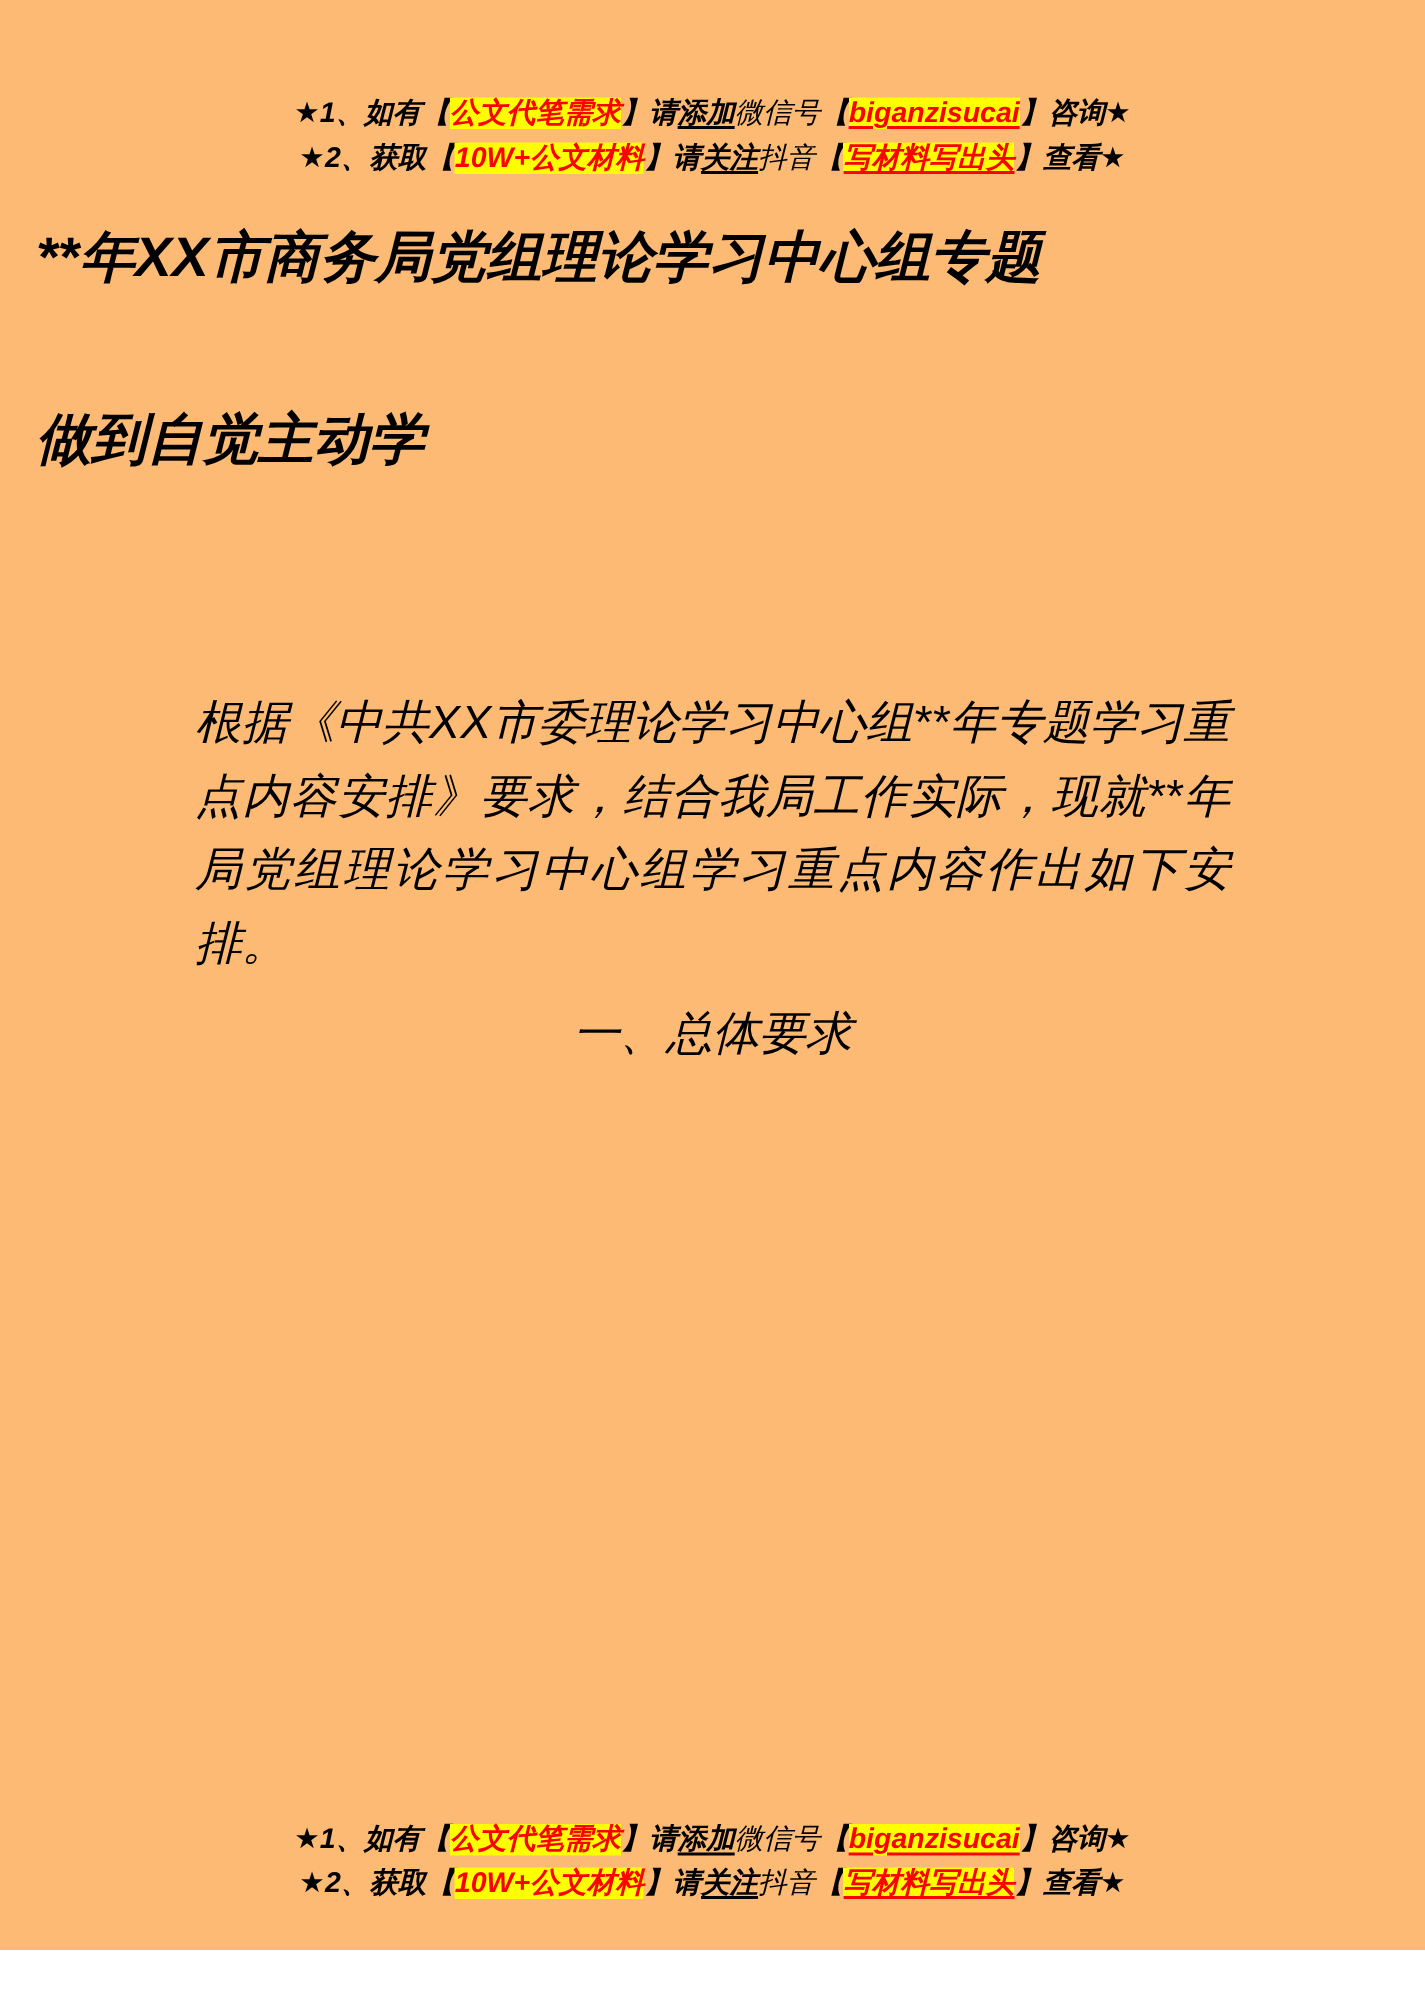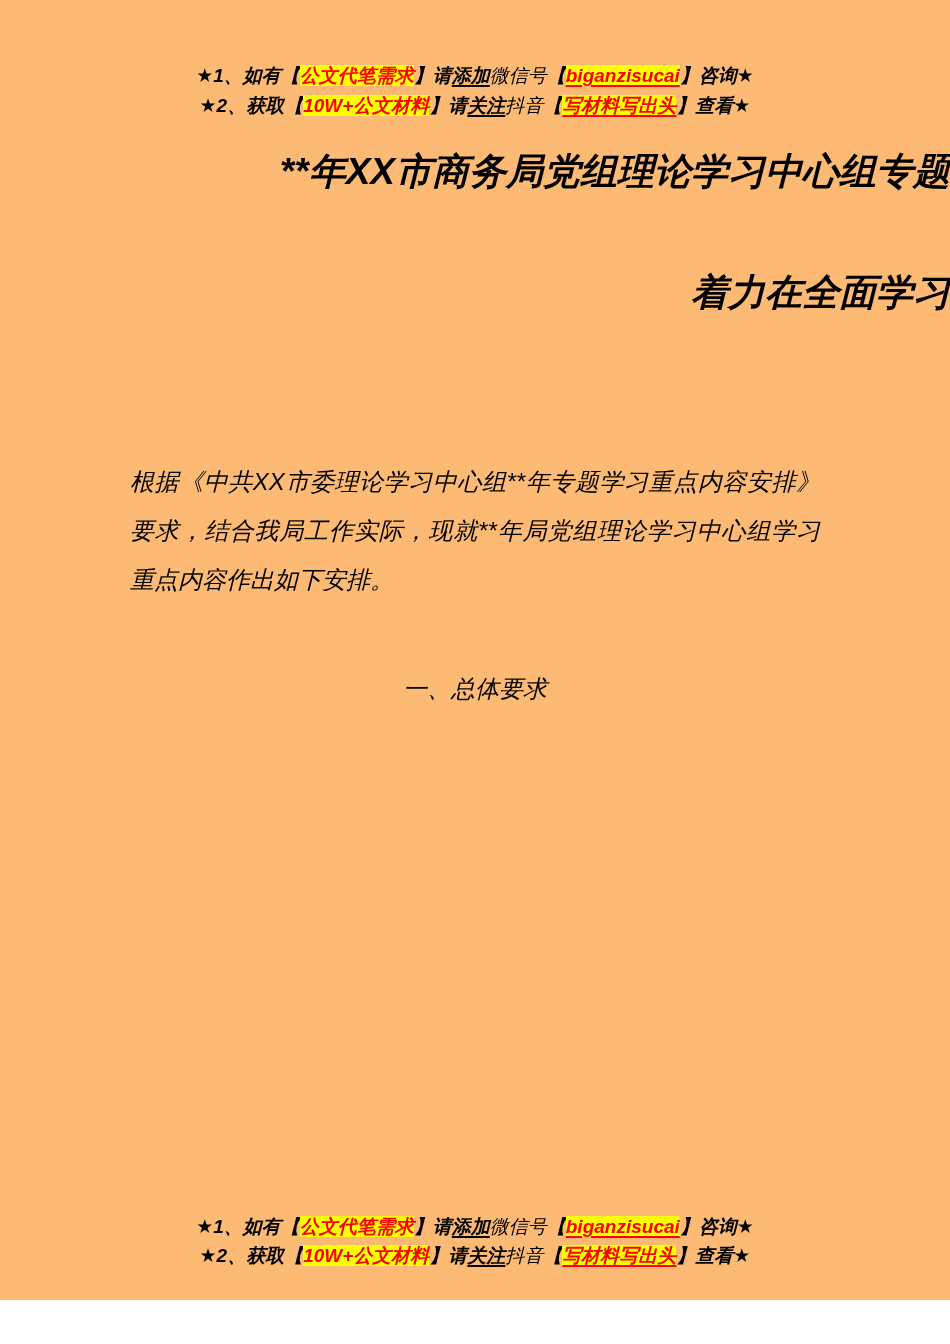--- a/index.html
+++ b/index.html
@@ -33,56 +33,56 @@
     text-decoration: underline;
     text-decoration-thickness: 2px;
     text-underline-offset: 3px;
   }
   .seg-hl { color: #ff0000; background: #ffff00; }
   
   .title-line {
     position: absolute;
     left: 0;
     width: 100%;
-    text-align: right;
+    text-align: left;
     font-size: 37px;
     font-weight: 700;
     color: #000000;
     white-space: nowrap;
     padding-left: 24px;
   }
   .title-1 { top: 147px; }
   .title-2 { top: 268px; }
   
   .body-text {
     position: absolute;
     left: 130px;
     width: 690px;
-    font-size: 24px;
+    font-size: 31px;
     line-height: 49px;
     color: #000000;
     text-align: justify;
     text-justify: inter-character;
   }
   .para-1 { top: 457px; }
   .heading-1 { top: 664px; text-align: center; }
   .para-2 { top: 755px; max-height: 442px; overflow: hidden; }
 </style>
 </head>
 <body>
 
 <div class="page">
 
   <div class="banner banner-top">
     <div class="banner-line"><span>★1、如有【</span><span class="seg-hl">公文代笔需求</span><span>】请</span><span class="seg-u">添加</span><span class="seg-reg">微信号</span><span>【</span><span class="seg-hl seg-u">biganzisucai</span><span>】咨询★</span></div>
     <div class="banner-line"><span>★2、获取【</span><span class="seg-hl">10W+公文材料</span><span>】请</span><span class="seg-u">关注</span><span class="seg-reg">抖音</span><span>【</span><span class="seg-hl seg-u">写材料写出头</span><span>】查看★</span></div>
   </div>
 
   <div class="title-line title-1">**年XX市商务局党组理论学习中心组专题</div>
-  <div class="title-line title-2">着力在全面学习</div>
+  <div class="title-line title-2">做到自觉主动学</div>
 
   <div class="body-text para-1">根据《中共XX市委理论学习中心组**年专题学习重点内容安排》要求，结合我局工作实际，现就**年局党组理论学习中心组学习重点内容作出如下安排。</div>
   <div class="body-text heading-1">一、总体要求</div>
 
   <div class="banner banner-bottom">
     <div class="banner-line"><span>★1、如有【</span><span class="seg-hl">公文代笔需求</span><span>】请</span><span class="seg-u">添加</span><span class="seg-reg">微信号</span><span>【</span><span class="seg-hl seg-u">biganzisucai</span><span>】咨询★</span></div>
     <div class="banner-line"><span>★2、获取【</span><span class="seg-hl">10W+公文材料</span><span>】请</span><span class="seg-u">关注</span><span class="seg-reg">抖音</span><span>【</span><span class="seg-hl seg-u">写材料写出头</span><span>】查看★</span></div>
   </div>
 
 </div>

